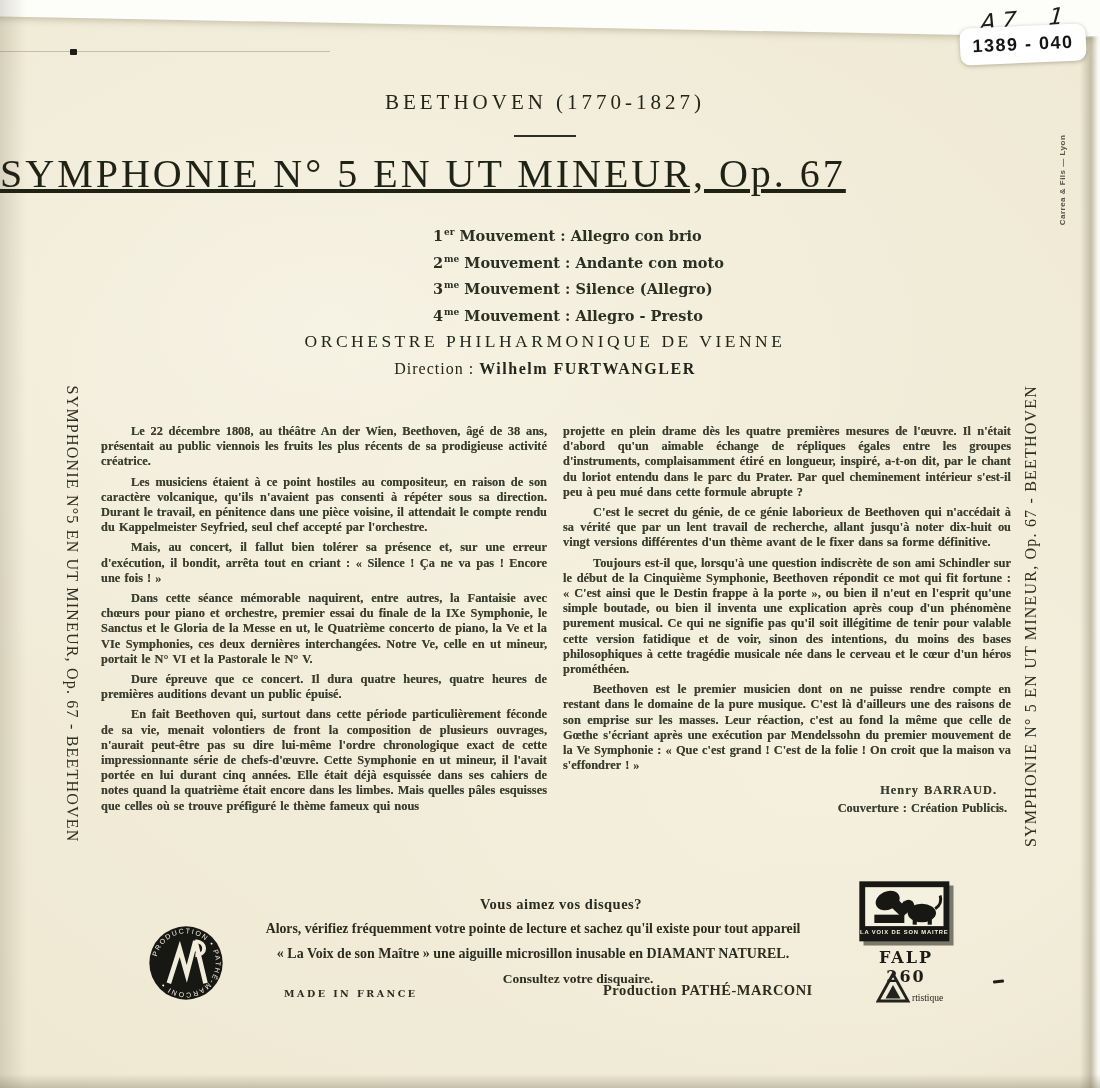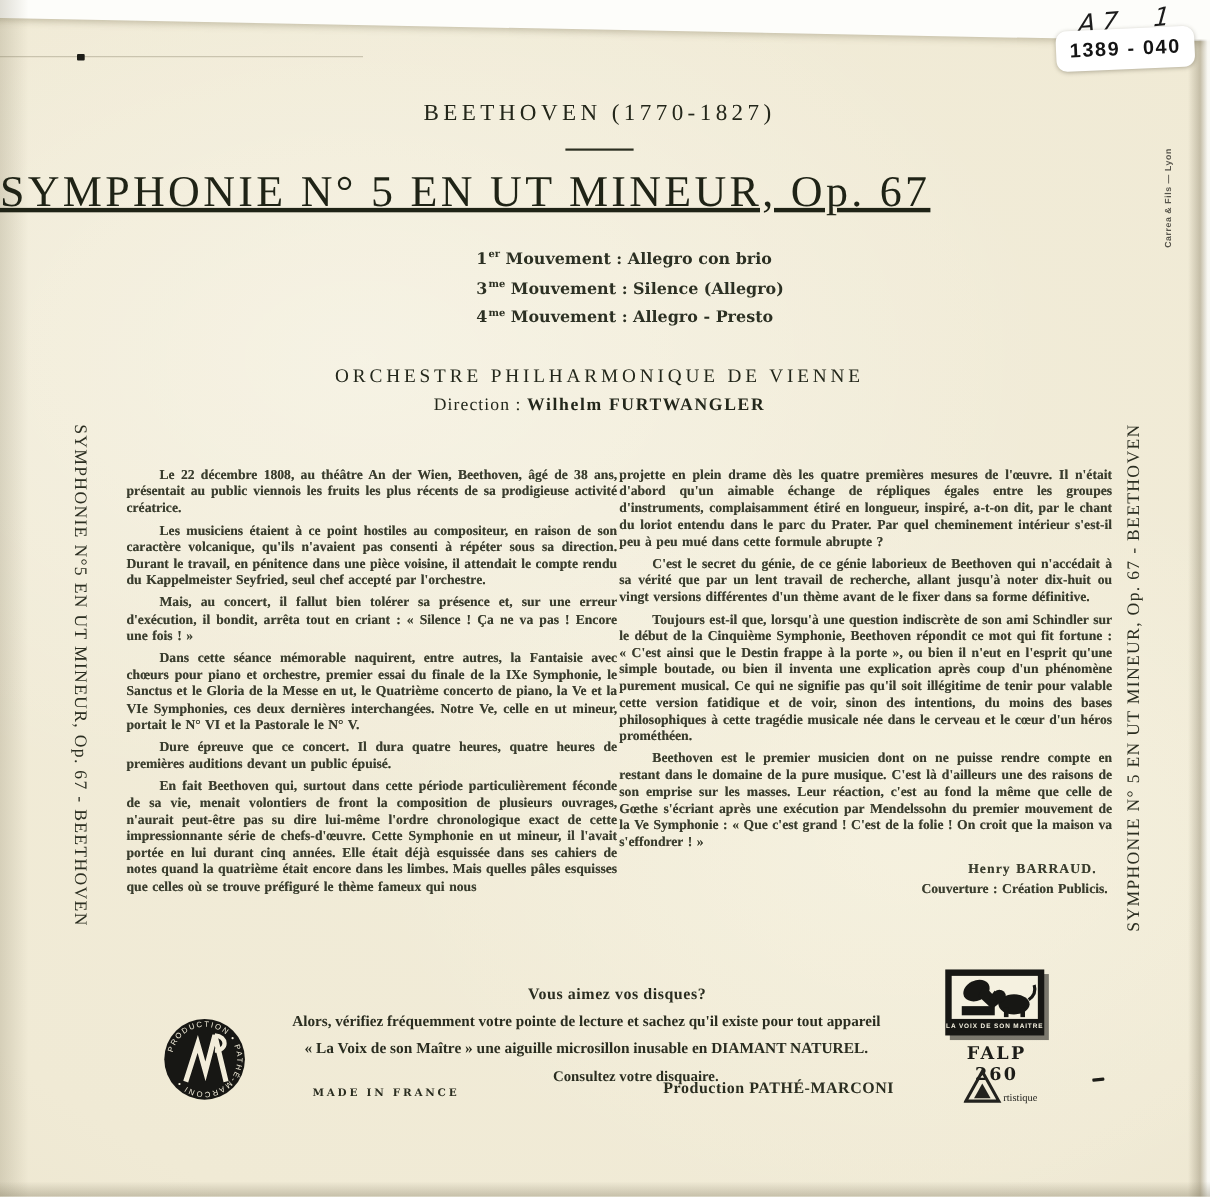--- a/index.html
+++ b/index.html
@@ -76,21 +76,21 @@
     font-size:16px;color:#23271b;letter-spacing:1px;
   }
   .direction .conductor{font-weight:bold;letter-spacing:1.5px;}
 
   .col{position:absolute;top:424px;color:#3a3d2e;}
   .col p{
     margin:0 0 5px;font-size:12.4px;line-height:15.2px;text-align:justify;
     font-weight:bold;text-indent:30px;word-spacing:1px;
     text-shadow:0 0 .4px rgba(58,61,46,.6);
   }
-  .col-left{left:115px;width:446px;}
+  .col-left{left:101px;width:446px;}
   .col-right{left:563px;width:448px;}
   .col-right p.no-indent{text-indent:0;}
   .col-right p.author{text-align:right;margin:10px 14px 0 0;text-indent:0;letter-spacing:1px;}
   .col-right p.cover{text-align:right;margin:2px 4px 0 0;text-indent:0;}
 
   .side-caption{
     position:absolute;white-space:nowrap;font-size:16px;letter-spacing:1.2px;color:#2b2e21;
   }
   .side-left{top:614px;left:72px;transform:translate(-50%,-50%) rotate(90deg);}
   .side-right{top:616px;left:1031px;transform:translate(-50%,-50%) rotate(-90deg);}
@@ -132,20 +132,21 @@
   <div class="handwriting">A7  1</div>
   <div class="sticker">1389 - 040</div>
   <div class="printer">Carrea &amp; Fils — Lyon</div>
 
   <div class="composer">BEETHOVEN (1770-1827)</div>
   <div class="rule"></div>
   <div class="title">SYMPHONIE N° 5 EN UT MINEUR, Op. 67</div>
 
   <div class="movements">
     <div class="mv"><span class="mv-num">1</span><sup>er</sup><span class="mv-text">Mouvement : Allegro con brio</span></div>
+    <div class="mv"><span class="mv-num">2</span><sup>me</sup><span class="mv-text">Mouvement : Andante con moto</span></div>
     <div class="mv"><span class="mv-num">3</span><sup>me</sup><span class="mv-text">Mouvement : Silence (Allegro)</span></div>
     <div class="mv"><span class="mv-num">4</span><sup>me</sup><span class="mv-text">Mouvement : Allegro - Presto</span></div>
   </div>
 
   <div class="orchestra">ORCHESTRE PHILHARMONIQUE DE VIENNE</div>
   <div class="direction">
     <span>Direction :</span>
     <span class="conductor">Wilhelm FURTWANGLER</span>
   </div>
 

